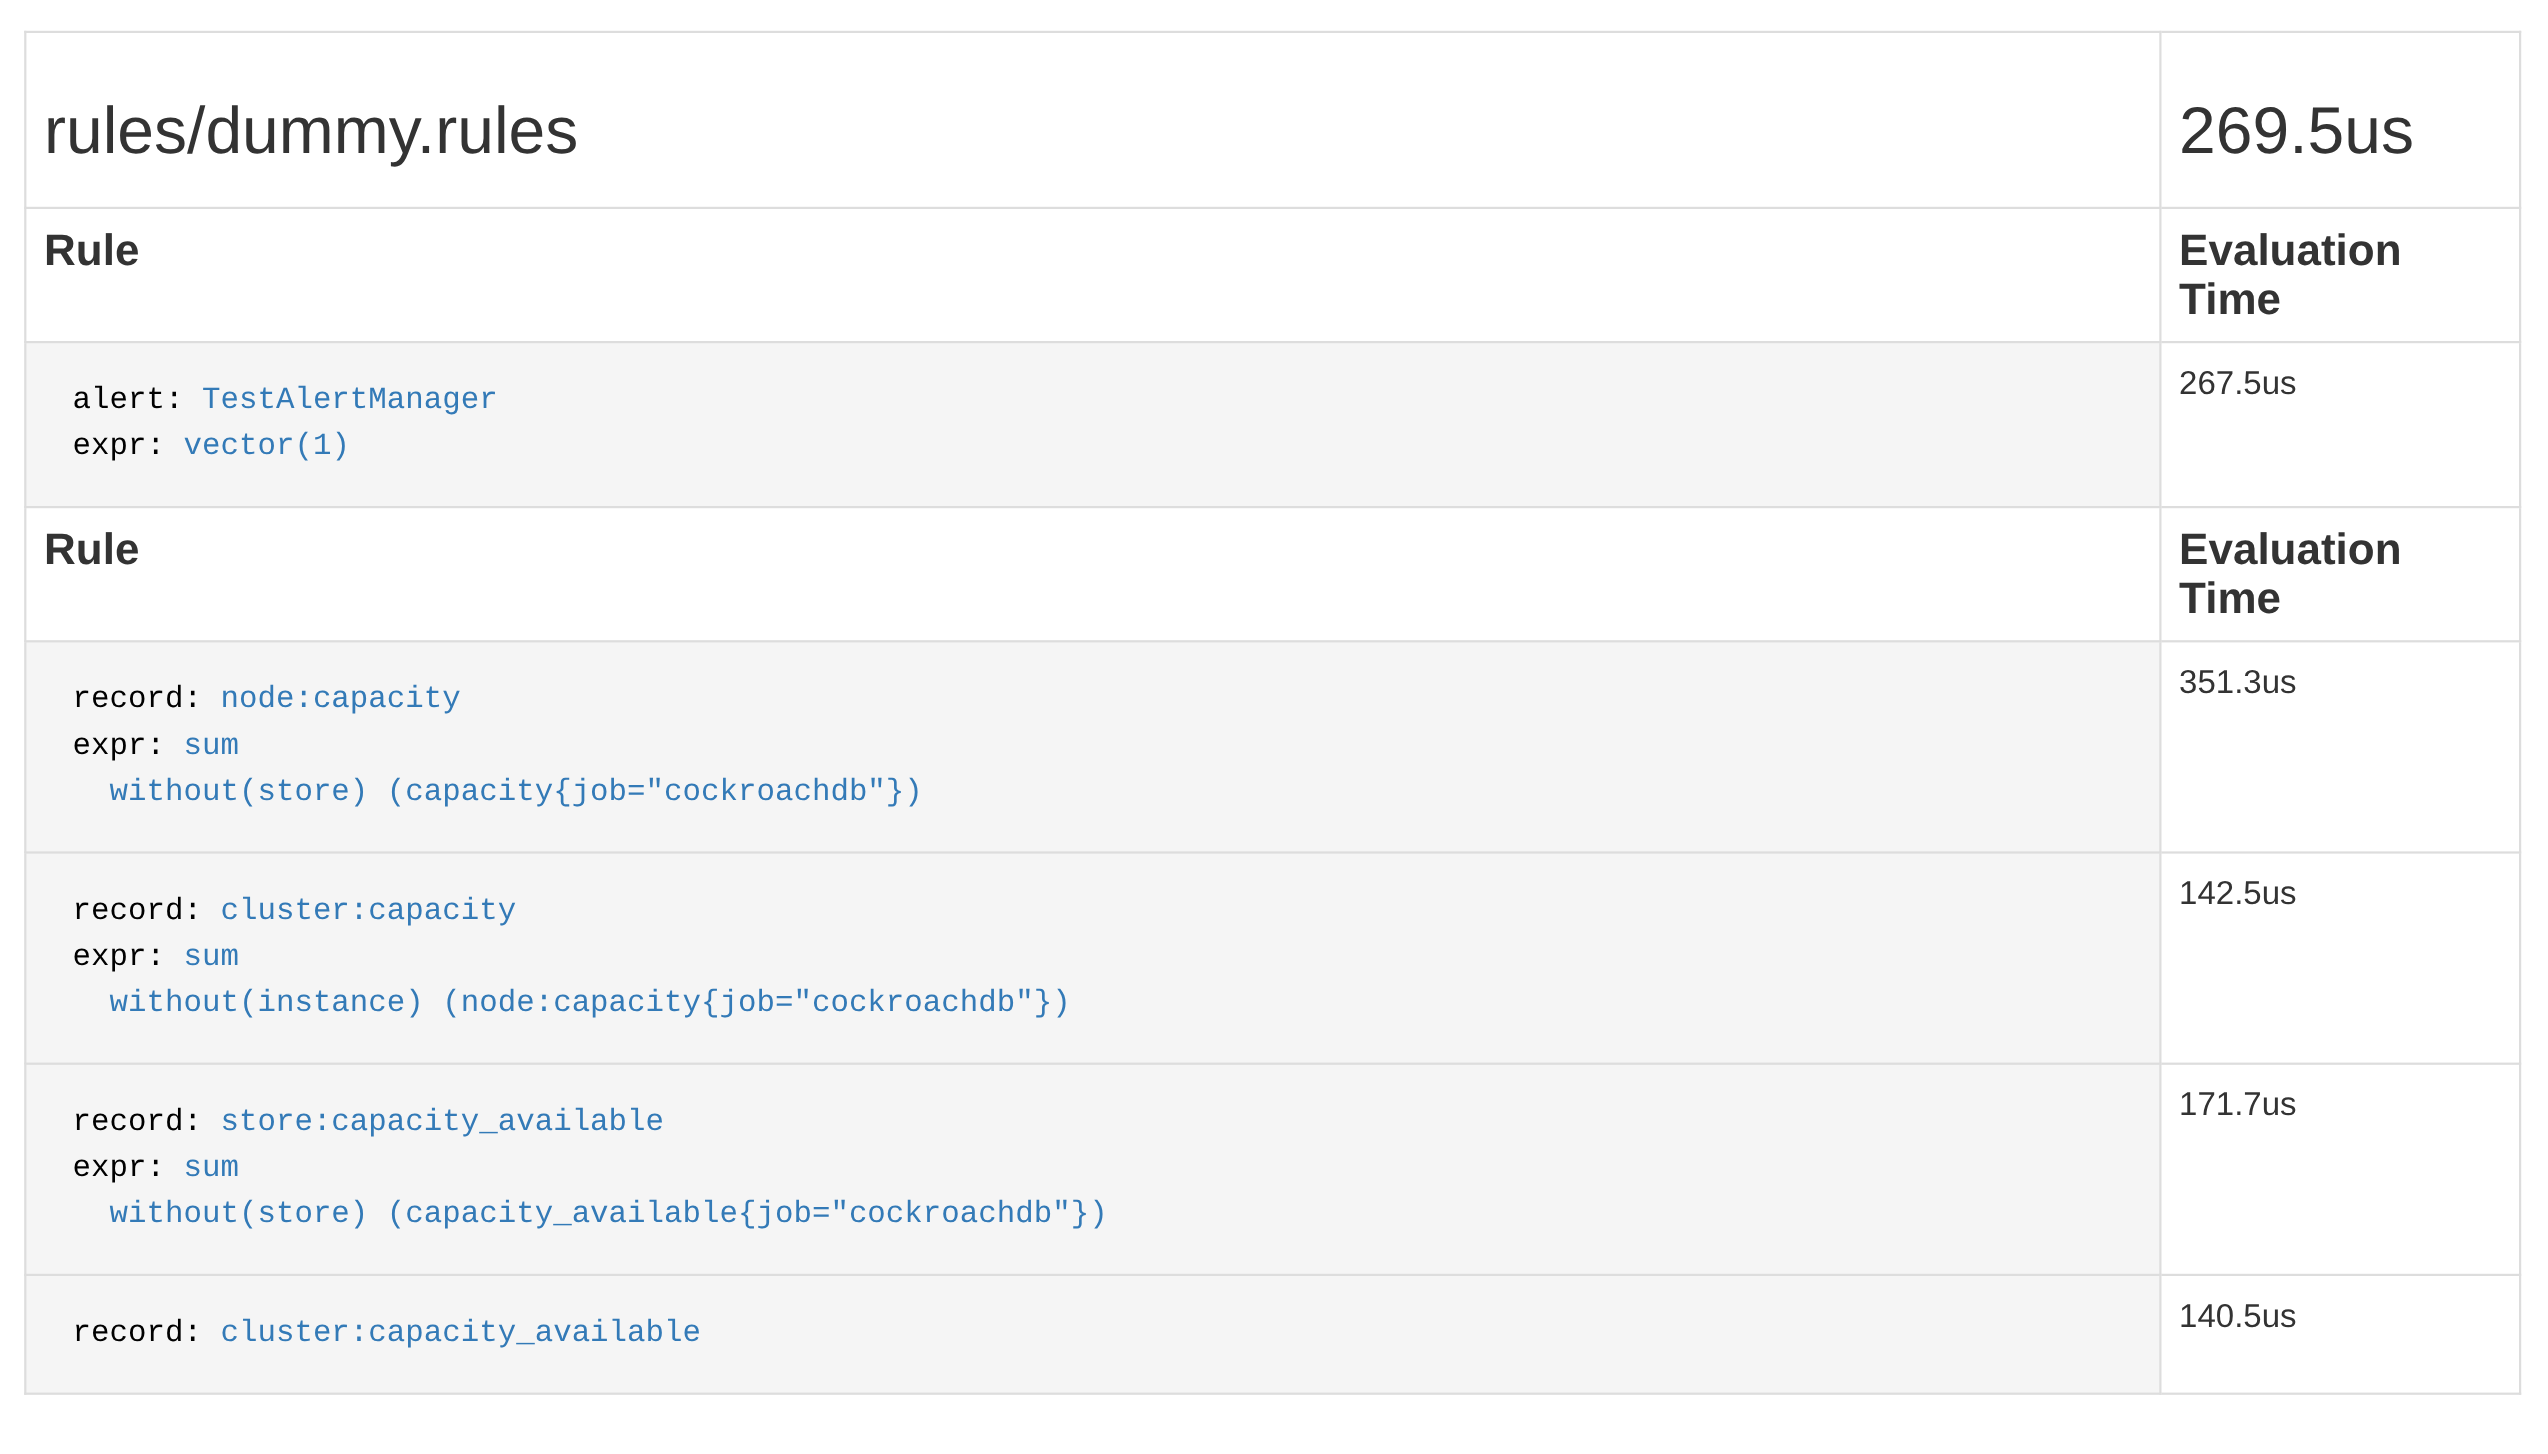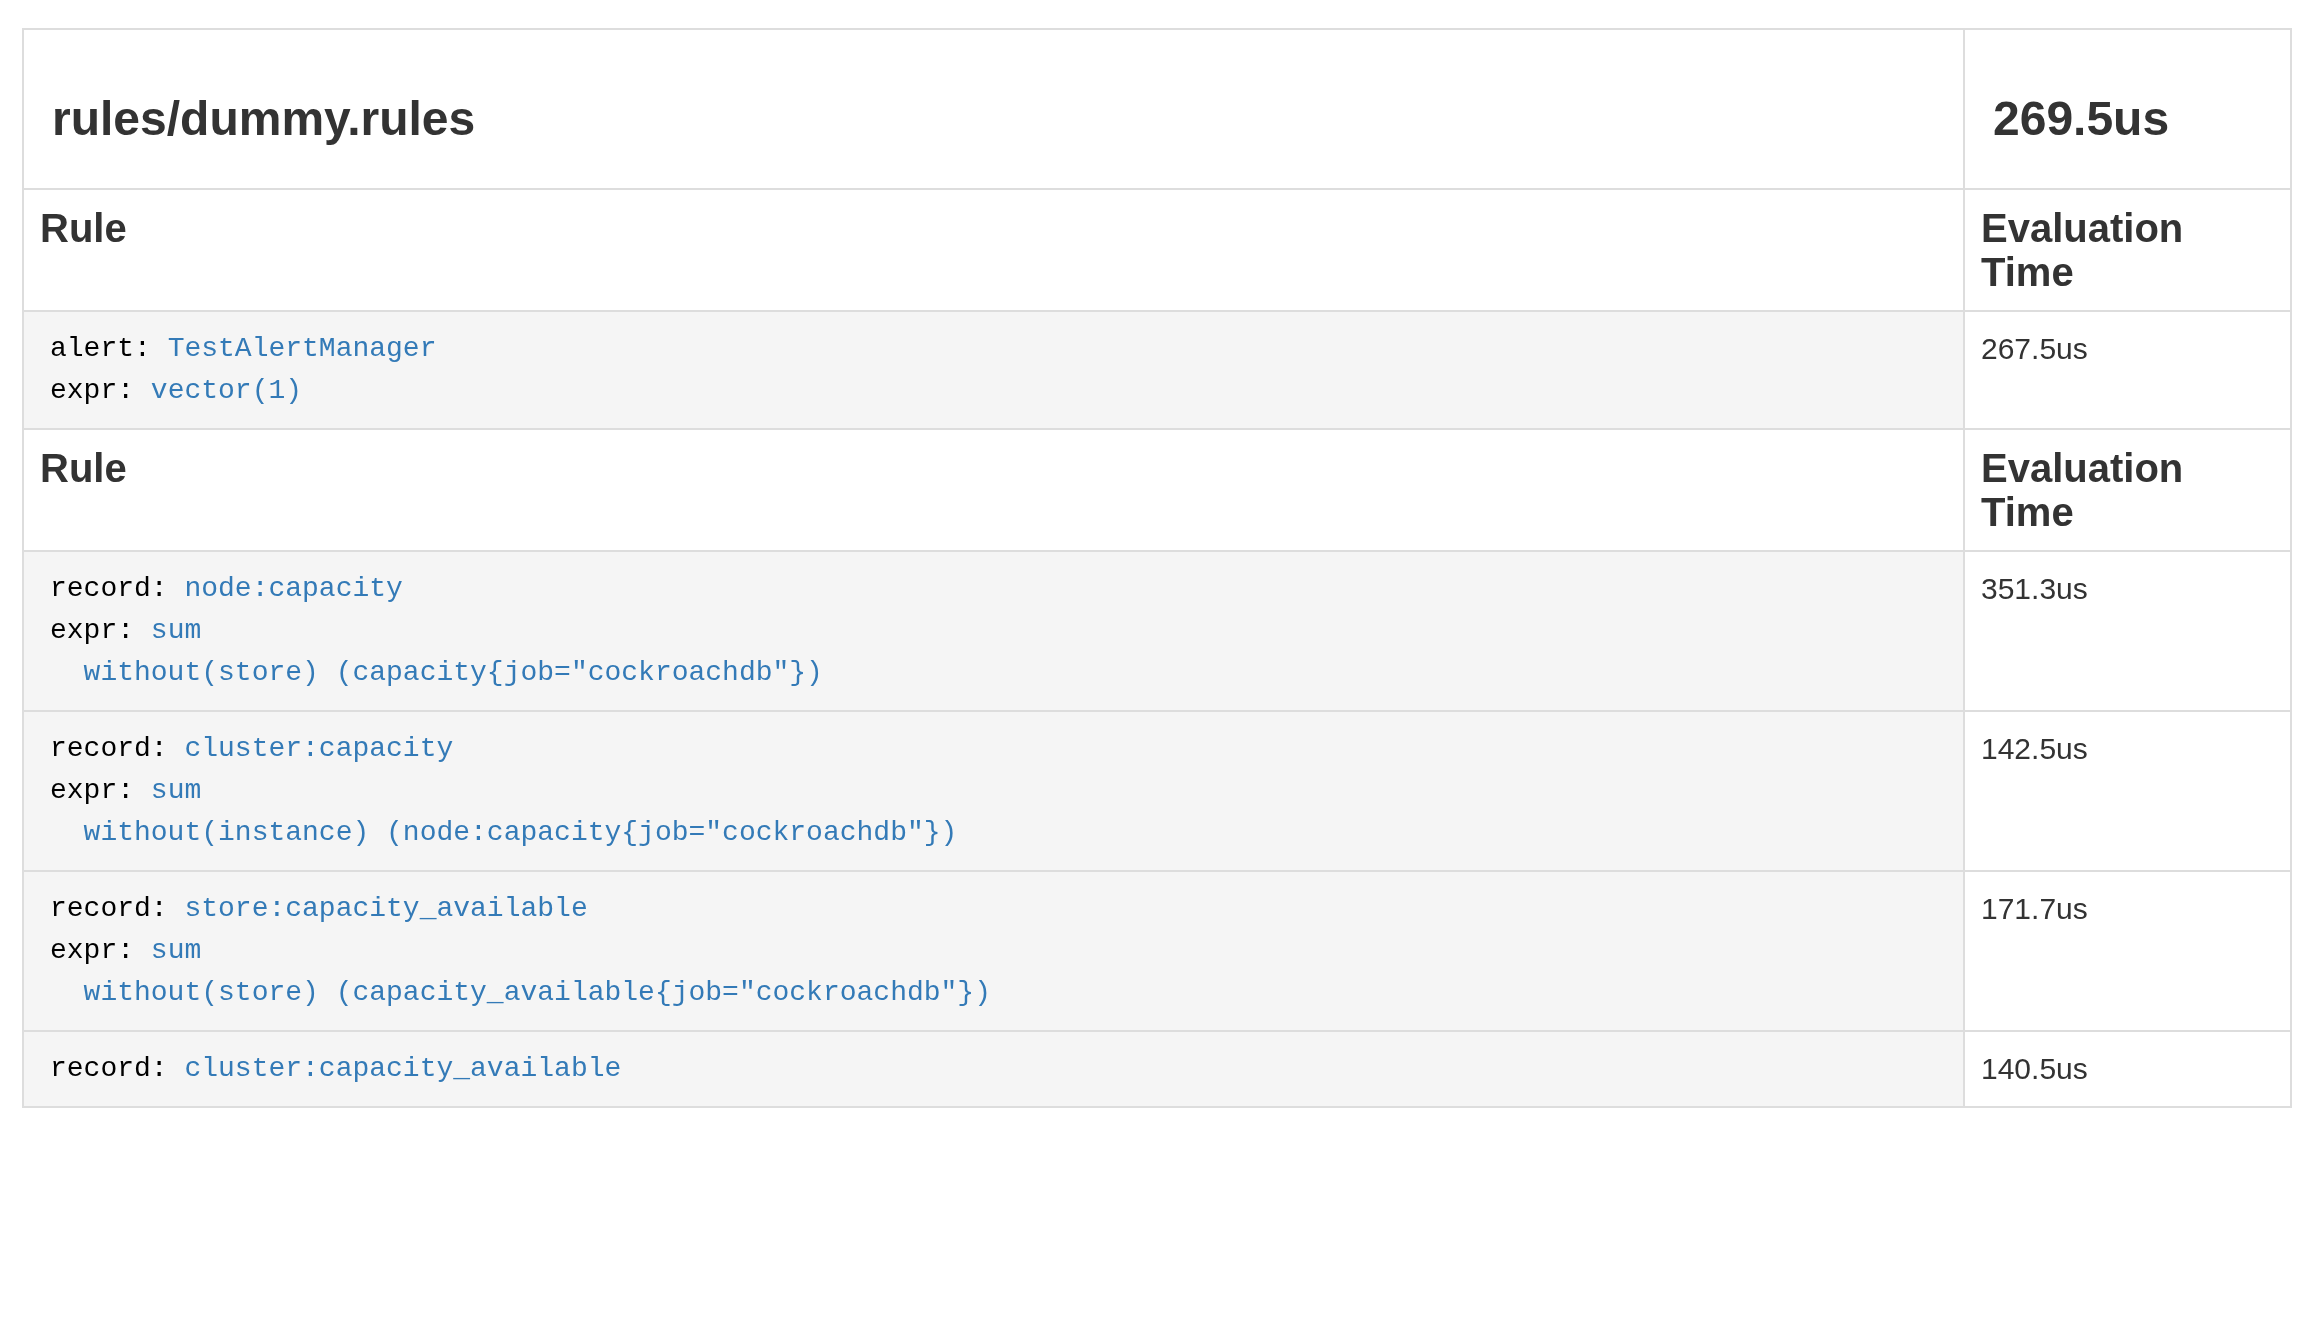--- a/index.html
+++ b/index.html
@@ -29,41 +29,41 @@
   }
   col.col-time { width: 327px; }
   table.rules-table td,
   table.rules-table th {
     border: 2px solid #dddddd;
     vertical-align: top;
     text-align: left;
   }
   td.group-cell { padding: 16px; }
   td.group-cell h2 {
-    font-size: 48px;
+    font-size: 60px;
     line-height: 66px;
-    font-weight: bold;
+    font-weight: normal;
     color: #333333;
-    margin: 40px 0 20px 12px;
+    margin: 40px 0 20px 0;
     white-space: nowrap;
     overflow: hidden;
   }
   th.col-header {
     font-size: 40px;
     line-height: 44px;
     font-weight: bold;
     color: #333333;
     padding: 16px;
   }
   td.rule-cell {
     background: #f5f5f5;
     padding: 16px 16px 16px 26px;
   }
   pre.rule-code {
-    margin: 0;
+    margin: 16px;
     font-family: "Liberation Mono", monospace;
     font-size: 28px;
     line-height: 42px;
     color: #000000;
     white-space: pre;
     overflow: hidden;
   }
   pre.rule-code a.code-link {
     color: #337ab7;
     text-decoration: none;

